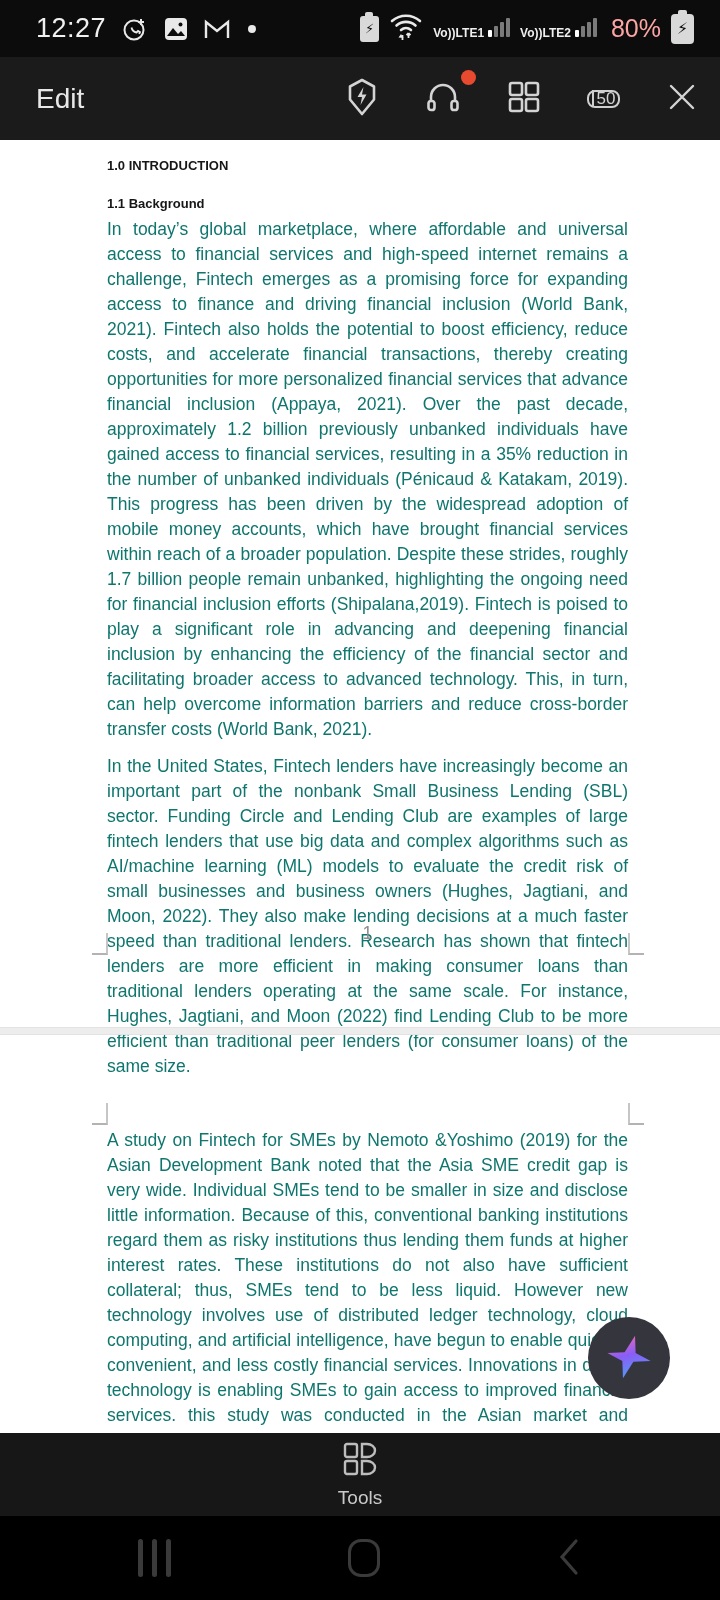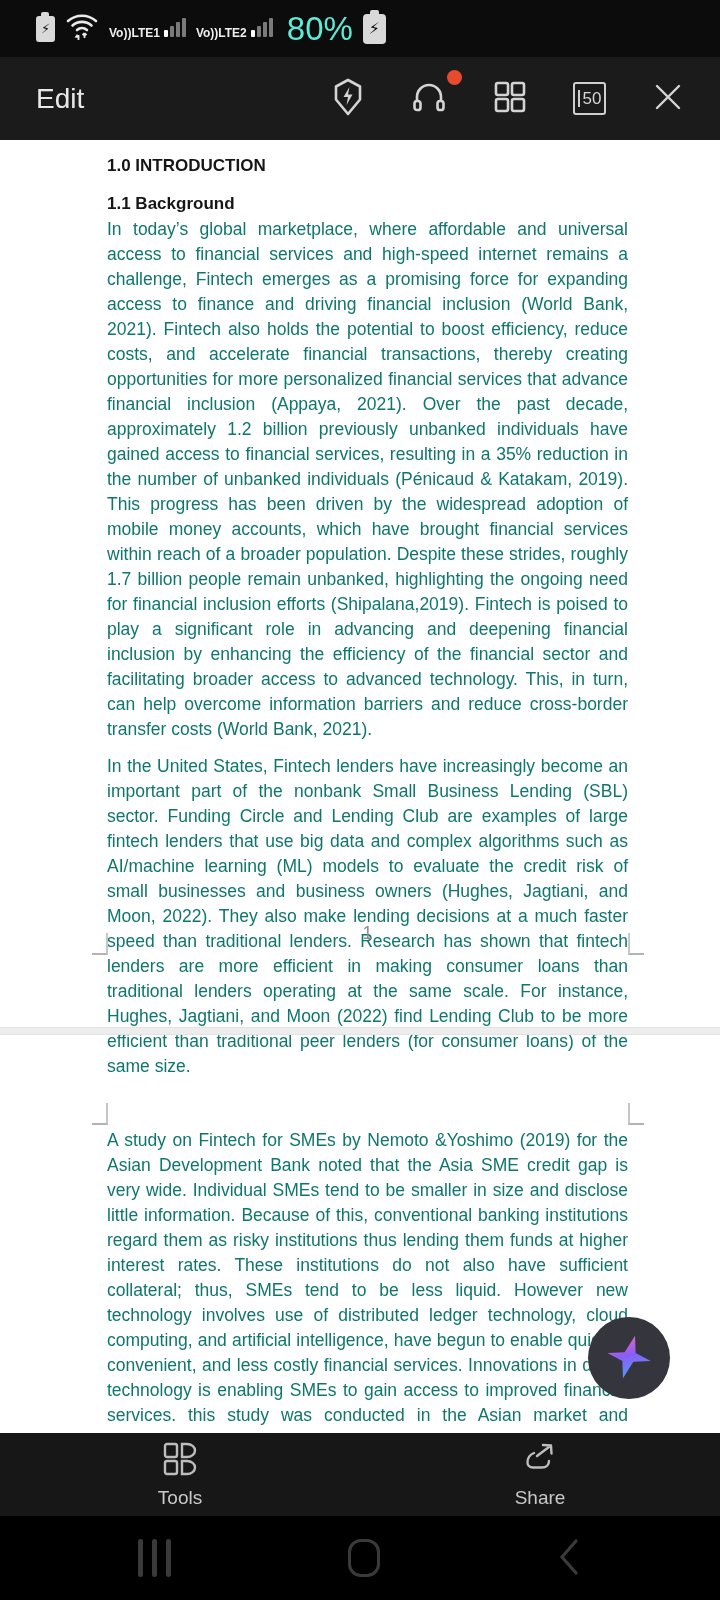--- a/index.html
+++ b/index.html
@@ -19,52 +19,52 @@
   .sb-left{display:flex;align-items:center;gap:16px;}
   .sb-time{font-size:27px;letter-spacing:.5px;}
   .sb-left svg{display:block;}
   .sb-dot{width:8px;height:8px;border-radius:50%;background:#e9e9e9;margin-left:2px;}
   .sb-right{display:flex;align-items:center;gap:10px;}
   .lte-group{display:flex;align-items:flex-end;gap:4px;}
   .lte-text{display:flex;flex-direction:row;line-height:12px;font-size:12px;font-weight:bold;color:#efefef;}
   .sig-bars{display:flex;align-items:flex-end;gap:2px;padding-bottom:2px;}
   .sig-bars i{display:block;width:4px;border-radius:1px;background:#7a7a7a;}
   .sig-bars i.on{background:#fff;}
-  .sb-batt-pct{font-size:33px;color:#5eead4;margin-left:4px;}
+  .sb-batt-pct{font-size:25px;color:#fca5a5;margin-left:4px;}
   .battery{position:relative;width:23px;height:30px;border-radius:4px;background:#d9d9d9;}
   .battery:before{content:"";position:absolute;top:-4px;left:7px;width:9px;height:4px;border-radius:2px 2px 0 0;background:#d9d9d9;}
   .battery .bolt{position:absolute;inset:0;display:flex;align-items:center;justify-content:center;color:#0c0c0c;font-size:16px;}
   .battery.small{width:19px;height:26px;border-radius:3px;}
   .battery.small:before{left:5px;width:8px;}
   .battery.small .bolt{font-size:13px;}
   
   .app-bar{
     position:absolute;top:57px;left:0;width:720px;height:83px;
     background:#1b1b1c;color:#e3e3e3;
     display:flex;align-items:center;justify-content:space-between;
-    padding:0 30px 0 36px;
+    padding:0 16px 0 36px;
   }
   .app-title{font-size:28px;color:#e8e8e8;}
   .app-actions{display:flex;align-items:center;gap:34px;color:#cfcfcf;}
   .act{position:relative;display:flex;align-items:center;justify-content:center;}
   .red-dot{position:absolute;top:-8px;right:-9px;width:15px;height:15px;border-radius:50%;background:#e84a30;}
   .badge-50{
-    width:33px;height:33px;border:2.5px solid #cfcfcf;border-radius:3px;
+    width:33px;height:18px;border:2.5px solid #cfcfcf;border-radius:8px;
     display:flex;align-items:center;justify-content:center;gap:1px;
     font-size:17px;color:#d4d4d4;
   }
   .badge-50 .bar{width:2px;height:17px;background:#cfcfcf;margin-right:2px;}
   
   .doc{
     position:absolute;top:140px;left:0;width:720px;height:1293px;
     background:#fff;color:#1e1e1e;overflow:hidden;
   }
   .doc .text-col{position:absolute;left:107px;width:521px;}
   .page1-text{top:15px;}
-  .doc h1,.doc h2{font-size:17px;line-height:22px;margin:0;font-weight:bold;color:#161616;}
+  .doc h1,.doc h2{font-size:13px;line-height:22px;margin:0;font-weight:bold;color:#161616;}
   .doc h1{margin-bottom:16px;}
   .doc h2{margin-bottom:2px;}
   .doc p{
     font-size:17.5px;line-height:25px;margin:0 0 12px 0;
     text-align:justify;color:#0f766e;
   }
   .corner{position:absolute;width:16px;height:22px;}
   .corner.tl{border-top:2px solid #b3b3b3;border-right:2px solid #c6c6c6;}
   .corner.tr{border-top:2px solid #b3b3b3;border-left:2px solid #c6c6c6;}
   .corner.bl{border-bottom:2px solid #b3b3b3;border-right:2px solid #c6c6c6;}
@@ -102,20 +102,43 @@
   .recents-bars{display:flex;gap:9px;}
   .recents-bars i{display:block;width:5px;height:38px;border-radius:3px;background:#3a3a3a;}
   .home-sq{width:32px;height:38px;border:3px solid #3a3a3a;border-radius:13px;}
 </style>
 </head>
 <body>
 
 <div class="screen">
 
   <header class="status-bar">
+    <div class="sb-left">
+      <span class="sb-time">12:27</span>
+      <span>
+        <svg width="26" height="26" viewBox="0 0 26 26" fill="none" stroke="#e9e9e9" stroke-width="2">
+          <circle cx="12" cy="14" r="9.5"></circle>
+          <path d="M9.5 11.5c.5 2.5 2.5 4.5 5 5l1.5-1.5 2 1.2-.8 1.8" stroke-width="1.8"></path>
+          <path d="M19 3v6 M16 6h6" stroke-width="2"></path>
+        </svg>
+      </span>
+      <span>
+        <svg width="24" height="24" viewBox="0 0 24 24">
+          <rect x="1" y="1" width="22" height="22" rx="4" fill="#e9e9e9"></rect>
+          <circle cx="16.5" cy="7.5" r="2" fill="#0c0c0c"></circle>
+          <path d="M3 19l6-8 5 6 3-3 4 5z" fill="#0c0c0c"></path>
+        </svg>
+      </span>
+      <span>
+        <svg width="26" height="22" viewBox="0 0 26 22" fill="none" stroke="#e9e9e9" stroke-width="2.4">
+          <path d="M2 20V4l11 9L24 4v16"></path>
+        </svg>
+      </span>
+      <span class="sb-dot"></span>
+    </div>
     <div class="sb-right">
       <span class="battery small">
           <span class="bolt">⚡</span>
         </span>
       <span>
         <svg width="34" height="30" viewBox="0 0 34 30" fill="none">
           <path d="M3 9c8-7 20-7 28 0" stroke="#e9e9e9" stroke-width="2.6" stroke-linecap="round"></path>
           <path d="M7.5 13.5c5.5-4.8 13.5-4.8 19 0" stroke="#e9e9e9" stroke-width="2.6" stroke-linecap="round"></path>
           <path d="M12 18c3-2.6 7-2.6 10 0" stroke="#e9e9e9" stroke-width="2.6" stroke-linecap="round"></path>
           <path d="M12 22l2.5 4-5-.5z" fill="#e9e9e9"></path>
@@ -244,29 +267,20 @@
       <span>
         <svg width="36" height="36" viewBox="0 0 36 36" fill="none" stroke="#bdbdbd" stroke-width="2.4">
           <rect x="3" y="3" width="12" height="13" rx="2"></rect>
           <path d="M20 3h5a8 6.5 0 010 13h-5z"></path>
           <rect x="3" y="20" width="12" height="13" rx="2"></rect>
           <path d="M20 20h5a8 6.5 0 010 13h-5z"></path>
         </svg>
       </span>
       <span class="lbl">Tools</span>
     </button>
-    <button class="bt-item">
-      <span>
-        <svg width="36" height="36" viewBox="0 0 36 36" fill="none" stroke="#bdbdbd" stroke-width="2.4" stroke-linecap="round" stroke-linejoin="round">
-          <path d="M12 12c-4 1.5-6.5 5-6.5 9.5 0 2.5 1.8 5 5.5 5h9c4.5 0 7-3 7-6.5"></path>
-          <path d="M15 15L29 4.5 M29 4.5l.5 8 M29 4.5l-8-.5"></path>
-        </svg>
-      </span>
-      <span class="lbl">Share</span>
-    </button>
   </nav>
 
   <div class="nav-bar">
     <button class="nav-btn">
       <span class="recents-bars">
           <i></i>
           <i></i>
           <i></i>
         </span>
     </button>

